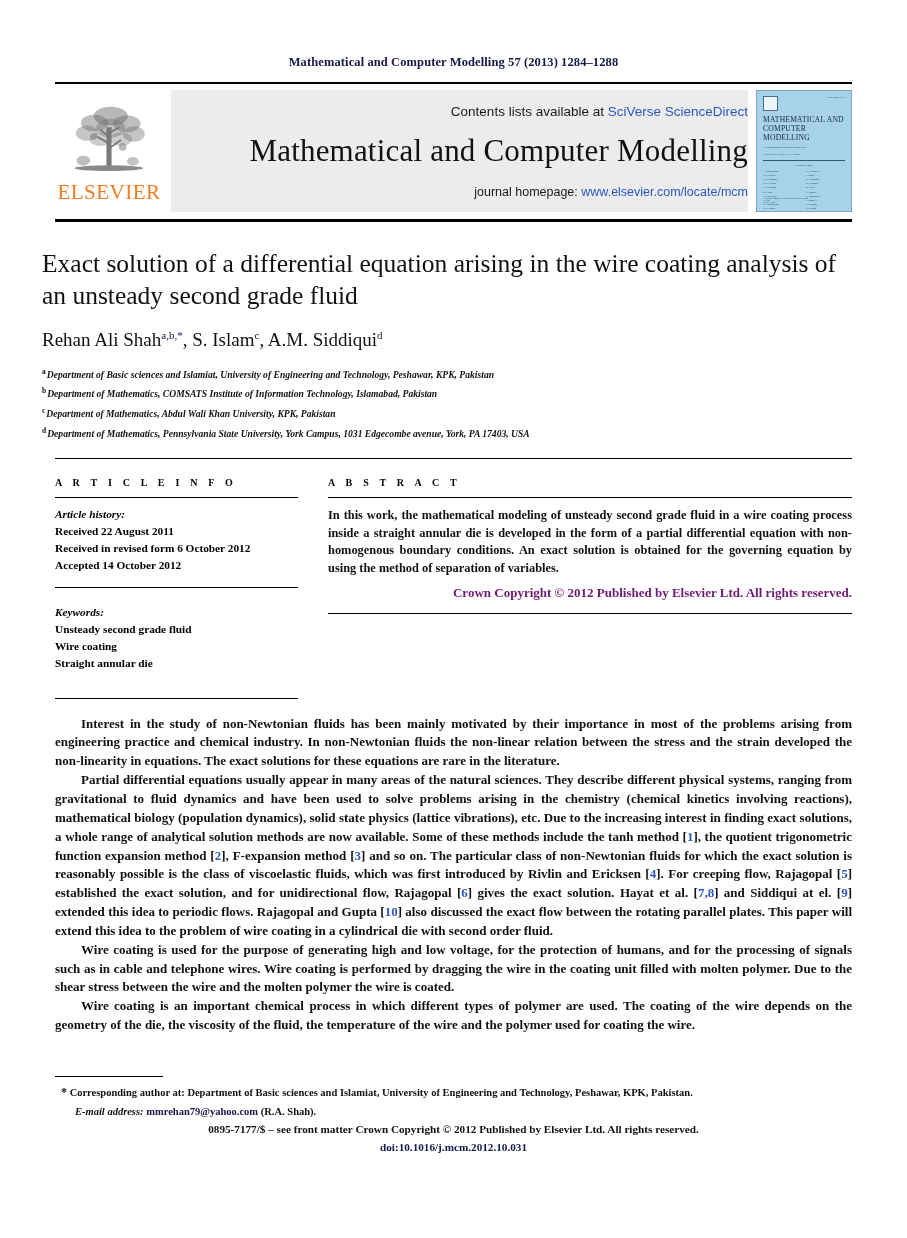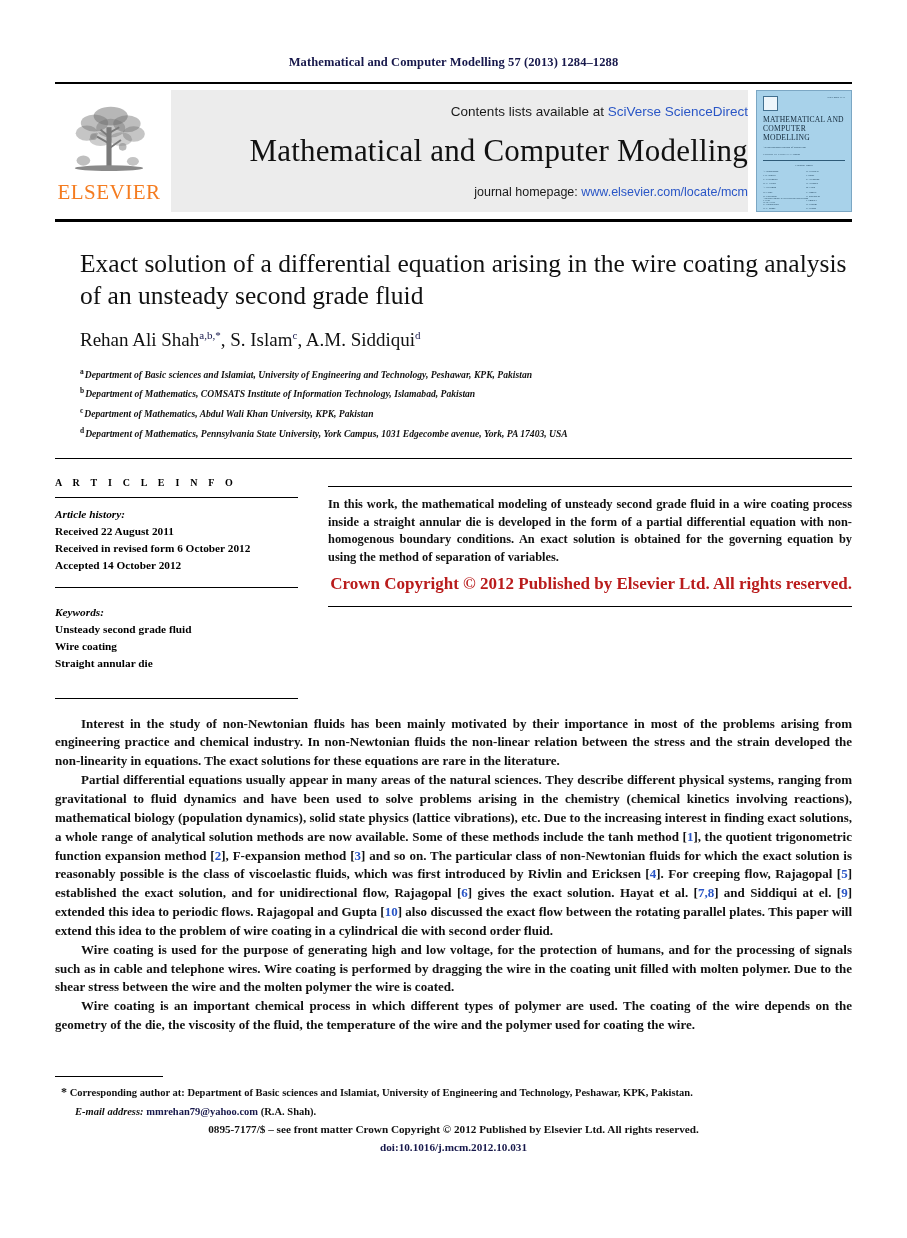--- a/index.html
+++ b/index.html
@@ -143,21 +143,21 @@
     left: 6px; right: 6px; bottom: 6px;
     font-size: 2.6px;
     color: #1c3d55;
     line-height: 1.5;
   }
   .rule-masthead {
     margin: 7px 55px 0 55px;
     border-top: 3px solid #000;
   }
   
-  .title-block { margin: 26px 55px 0 80px; font-family: Liberation Serif, serif; }
+  .title-block { margin: 26px 55px 0 42px; font-family: Liberation Serif, serif; }
   .art-title {
     font-size: 25.5px;
     line-height: 1.26;
     color: #111;
     font-weight: normal;
     margin: 0;
   }
   .authors {
     margin-top: 17px;
     font-size: 19px;
@@ -212,24 +212,24 @@
   .abs-body {
     margin-top: 9px;
     font-size: 12.4px;
     line-height: 1.42;
     text-align: justify;
     font-weight: bold;
     color: #111;
   }
   .abs-copyright {
     margin-top: 7px;
-    font-size: 17px;
+    font-size: 13px;
     text-align: right;
     font-weight: bold;
-    color: #b91c1c;
+    color: #701a75;
   }
   .rule-abs { border-top: 1.1px solid #000; margin-top: 12px; }
   
   .section-head {
     margin: 27px 55px 0 55px;
     font-size: 14px;
     font-weight: bold;
     color: #111;
   }
   .body-text { margin: 16px 55px 0 55px; }
@@ -403,20 +403,21 @@
         <div>Unsteady second grade fluid</div>
         <div>Wire coating</div>
         <div>Straight annular die</div>
       </div>
       <div class="hr-bottom-info"></div>
     </div>
 
     <div class="col-gap"></div>
 
     <div class="col-abs">
+      <div class="sec-label">A B S T R A C T</div>
       <div class="hr-thin"></div>
       <div class="abs-body">In this work, the mathematical modeling of unsteady second grade fluid in a wire coating process inside a straight annular die is developed in the form of a partial differential equation with non-homogenous boundary conditions. An exact solution is obtained for the governing equation by using the method of separation of variables.</div>
       <div class="abs-copyright">Crown Copyright © 2012 Published by Elsevier Ltd. All rights reserved.</div>
       <div class="rule-abs"></div>
     </div>
 
   </div>
 
 
   <div class="body-text">

